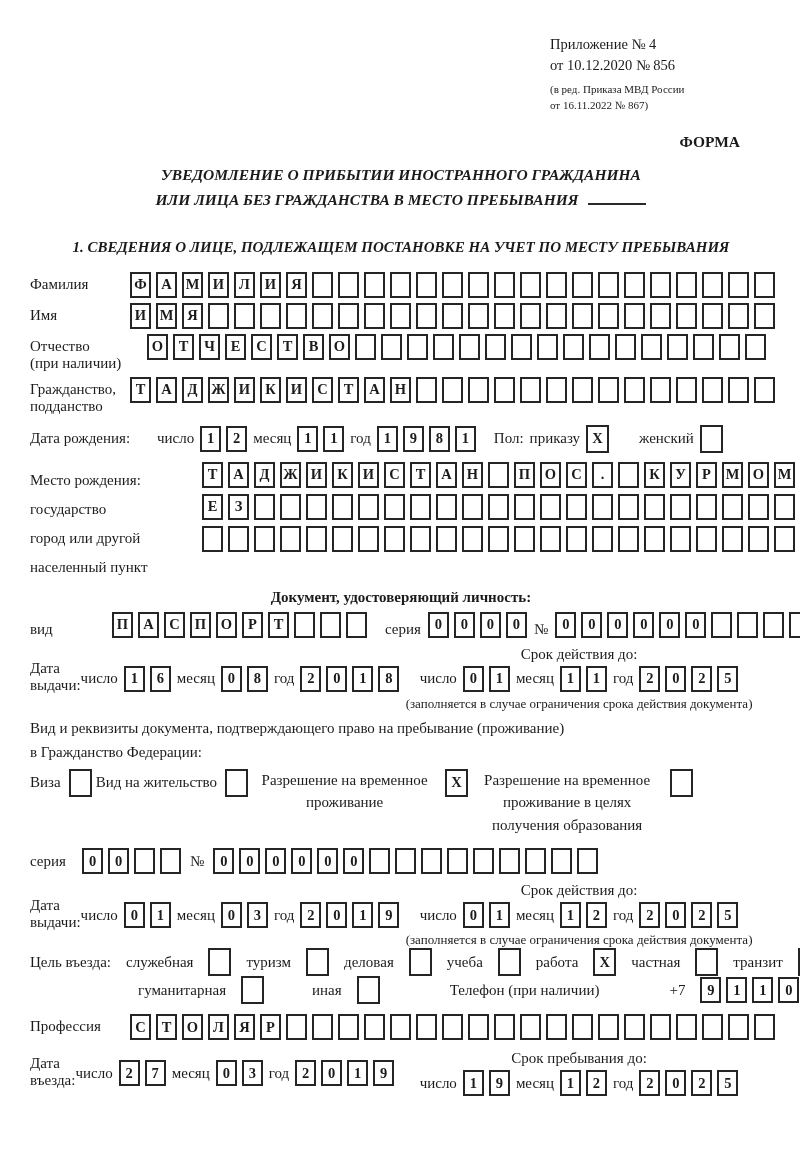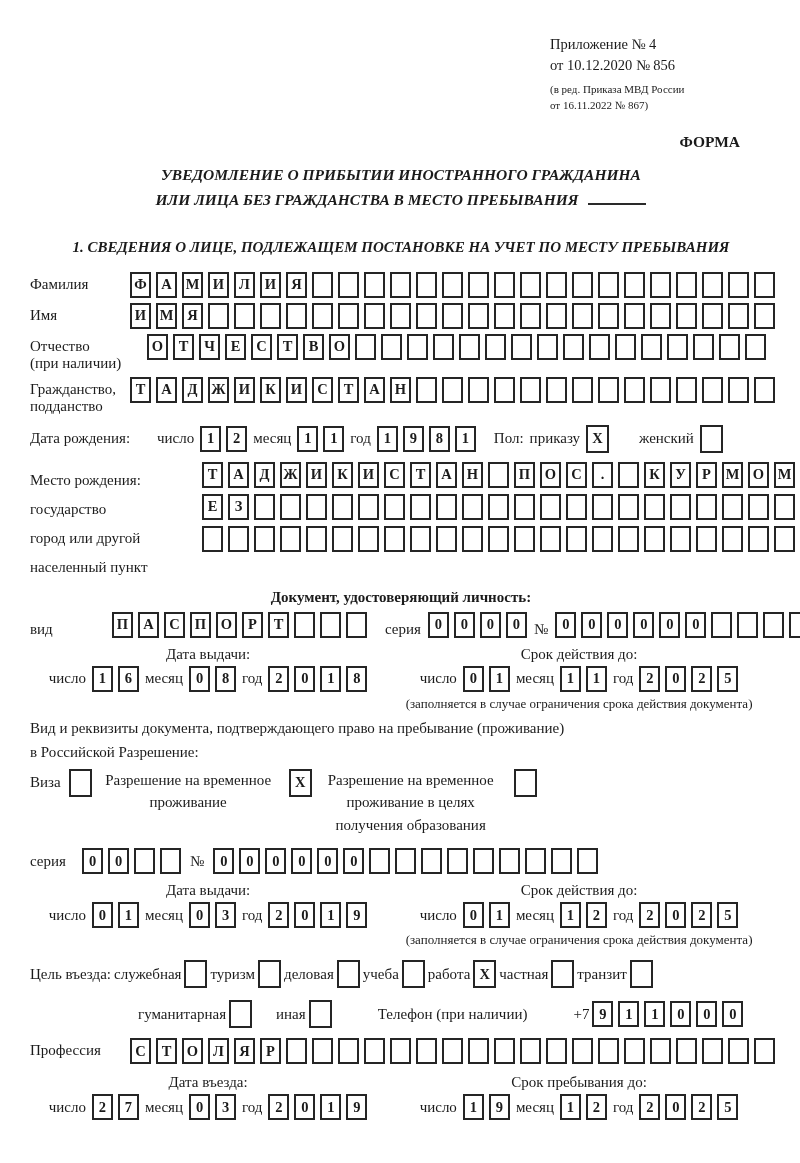--- a/index.html
+++ b/index.html
@@ -29,35 +29,35 @@
   .cells{display:flex;gap:5px;flex:none;}
   .cell{box-sizing:border-box;flex:none;width:21px;height:26px;border:2px solid #252525;
         display:flex;align-items:center;justify-content:center;
         font-weight:700;font-size:14.5px;background:#fff;}
   .chk .cell{width:23px;height:28px;}
 
   
   .dline{display:flex;align-items:center;gap:6px;flex:none;}
   .dline .t{flex:none;}
   .dates2{display:flex;margin-top:10px;}
-  .dcol-l{width:48%;display:flex;flex-direction:column;align-items:center;}
+  .dcol-l{width:48%;display:flex;flex-direction:row;align-items:center;}
   .dcol-r{width:52%;display:flex;flex-direction:column;align-items:center;}
   .dhead{font-size:15px;margin-bottom:3px;}
   .limit-note{font-size:13px;margin-top:4px;white-space:nowrap;}
 
   .center-bold{text-align:center;font-weight:700;font-size:15px;margin-top:10px;}
 
   
   .opts{display:flex;align-items:flex-start;gap:4px;margin-top:8px;}
   .opt{display:flex;align-items:flex-start;gap:8px;}
   .opt .lbl{padding-top:5px;}
   .opt.wrap3 .lbl{max-width:185px;text-align:center;padding-top:0;line-height:1.5;}
   .opt.wrap4 .lbl{max-width:190px;text-align:center;padding-top:0;line-height:1.5;}
 
-  .purpose-row{display:flex;align-items:center;gap:3px;margin-top:12px;flex-wrap:nowrap;}
+  .purpose-row{display:flex;align-items:center;gap:15px;flex-wrap:nowrap;}
   .purpose-row .lbl{flex:none;}
   .indent{margin-left:108px;}
   .sp18{width:18px;flex:none;}
   .sp40{width:40px;flex:none;}
 </style>
 </head>
 <body>
 
 <div class="page">
 
@@ -411,25 +411,31 @@
               <span class="cell">0</span>
               <span class="cell">2</span>
               <span class="cell">5</span>
             </span>
         </div>
         <div class="limit-note">(заполняется в случае ограничения срока действия документа)</div>
       </div>
     </div>
 
     <div style="margin-top:8px;">Вид и реквизиты документа, подтверждающего право на пребывание (проживание)</div>
-    <div style="margin-top:7px;">в Российской Разрешение:</div>
+    <div style="margin-top:7px;">в Гражданство Федерации:</div>
 
     <div class="opts">
       <div class="opt">
         <span class="lbl">Виза</span>
+        <span class="cells chk">
+            <span class="cell"></span>
+          </span>
+      </div>
+      <div class="opt">
+        <span class="lbl">Вид на жительство</span>
         <span class="cells chk">
             <span class="cell"></span>
           </span>
       </div>
       <div class="opt wrap3">
         <span class="lbl">Разрешение на временное проживание</span>
         <span class="cells chk">
             <span class="cell">X</span>
           </span>
       </div>

